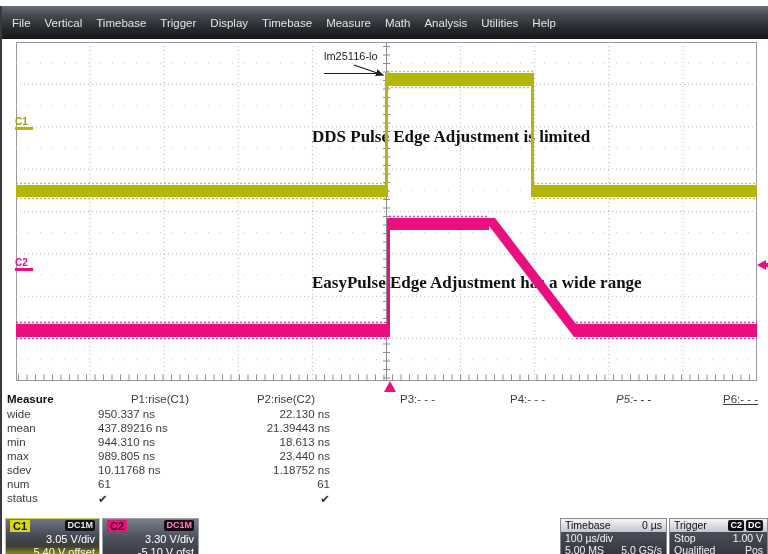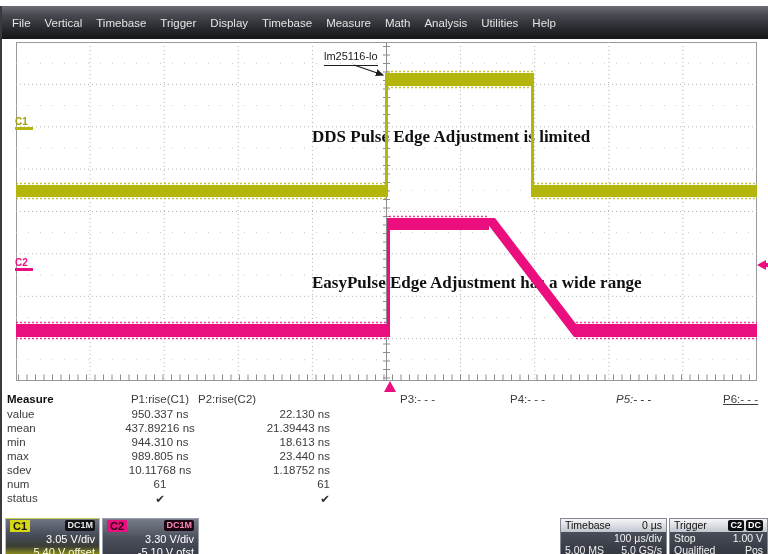--- a/index.html
+++ b/index.html
@@ -11,41 +11,41 @@
     display:flex;align-items:center;gap:14px;padding-left:10px;box-sizing:border-box;}
   .menu-item{color:#e4e4e4;font-size:11.5px;cursor:default;white-space:nowrap;}
   
   .plot{position:absolute;left:14px;top:36px;width:741px;height:339px;background:#fff;}
   .plot svg{position:absolute;left:0;top:0;}
   .grid-svg{z-index:1;} .trace-svg{z-index:3;}
   .annot{position:absolute;z-index:2;font-family:"Liberation Serif",serif;font-weight:bold;
          font-size:17px;color:#101010;white-space:nowrap;}
   .annot-c1{left:296px;top:85px;} .annot-c2{left:296px;top:231px;}
   .callout{position:absolute;z-index:4;left:308px;top:8px;font-size:11px;color:#1c1c1c;
-           border-bottom:1px solid #1c1c1c;padding-bottom:3px;white-space:nowrap;text-align:center;}
+           border-bottom:1px solid #1c1c1c;padding-bottom:11px;white-space:nowrap;text-align:center;}
   .ch-marker{position:absolute;z-index:5;font-size:10px;font-weight:bold;width:18px;text-align:left;}
   .ch-marker-c1{left:13px;top:110px;color:#9fa106;border-bottom:3px solid #b4b60e;}
   .ch-marker-c2{left:13px;top:251px;color:#ea0e7f;border-bottom:3px solid #ea0e7f;}
   .trig-time{position:absolute;left:382px;top:375px;width:0;height:0;z-index:6;
      border-left:6px solid transparent;border-right:6px solid transparent;border-bottom:11px solid #ea0e7f;}
   .trig-level{position:absolute;left:755px;top:254px;z-index:6;width:14px;height:10px;}
   .trig-level .tri{position:absolute;left:0;top:0;width:0;height:0;
      border-top:5px solid transparent;border-bottom:5px solid transparent;border-right:9px solid #ea0e7f;}
   .trig-level .tail{position:absolute;left:8px;top:3px;width:5px;height:4px;background:#ea0e7f;}
   
   .measure{position:absolute;left:0;top:385px;width:768px;height:127px;font-size:11.5px;color:#3c3c3c;}
   .m-head{position:absolute;top:2px;left:0;width:768px;height:14px;}
   .m-title{position:absolute;left:5px;font-weight:bold;color:#111;}
   .m-colp1{position:absolute;left:96px;width:124px;text-align:center;}
-  .m-colp2{position:absolute;left:196px;width:122px;text-align:left;padding-right:2px;box-sizing:border-box;}
+  .m-colp2{position:absolute;left:224px;width:122px;text-align:center;padding-right:2px;box-sizing:border-box;}
   .m-colp3{position:absolute;left:398px;} .m-colp4{position:absolute;left:508px;}
   .m-colp5{position:absolute;left:614px;font-style:italic;} .m-colp6{position:absolute;left:721px;text-decoration:underline;}
   .m-row{position:absolute;left:0;width:768px;height:14px;}
   .m-label{position:absolute;left:5px;}
-  .m-v1{position:absolute;left:96px;width:124px;text-align:center;}
+  .m-v1{position:absolute;left:96px;width:124px;text-align:left;}
   .m-v2{position:absolute;left:208px;width:122px;text-align:right;padding-right:2px;box-sizing:border-box;}
   .m-check{color:#2e2e2e;}
   
   .descbox{position:absolute;top:512px;height:42px;box-sizing:border-box;font-size:11px;color:#fff;cursor:default;}
   .box-c1{left:3px;width:95px;border:1px solid #c9cb55;
     background:linear-gradient(180deg,#707684 0%,#474c59 40%,#3b3e35 68%,#8f9118 90%,#b9ba25 100%);}
   .box-c2{left:100px;width:97px;border:1px solid #9aa0ac;
     background:linear-gradient(180deg,#787d8a 0%,#4a4e5a 50%,#363943 100%);}
   .brow{display:flex;justify-content:space-between;align-items:center;height:13px;padding:0 4px;}
   .brow.right{justify-content:flex-end;}
@@ -176,21 +176,21 @@
     <div class="m-head">
       <span class="m-title">Measure</span>
       <span class="m-colp1">P1:rise(C1)</span>
       <span class="m-colp2">P2:rise(C2)</span>
       <span class="m-colp3">P3:- - -</span>
       <span class="m-colp4">P4:- - -</span>
       <span class="m-colp5">P5:- - -</span>
       <span class="m-colp6">P6:- - -</span>
     </div>
     <div class="m-row" style="top:17px">
-      <span class="m-label">value</span>
+      <span class="m-label">wide</span>
       <span class="m-v1">950.337 ns</span>
       <span class="m-v2">22.130 ns</span>
     </div>
     <div class="m-row" style="top:31px">
       <span class="m-label">mean</span>
       <span class="m-v1">437.89216 ns</span>
       <span class="m-v2">21.39443 ns</span>
     </div>
     <div class="m-row" style="top:45px">
       <span class="m-label">min</span>
@@ -243,21 +243,21 @@
     <div class="brow right">
         <span>-5.10 V ofst</span>
       </div>
   </div>
 
   <div class="sysbox box-tb">
     <div class="srow light">
       <span>Timebase</span>
       <span>0 µs</span>
     </div>
-    <div class="srow" style="justify-content:flex-end">
+    <div class="srow" style="justify-content:flex-start">
       <span>100 µs/div</span>
     </div>
     <div class="srow">
       <span>5.00 MS</span>
       <span>5.0 GS/s</span>
     </div>
   </div>
 
   <div class="sysbox box-tr">
     <div class="srow light">

